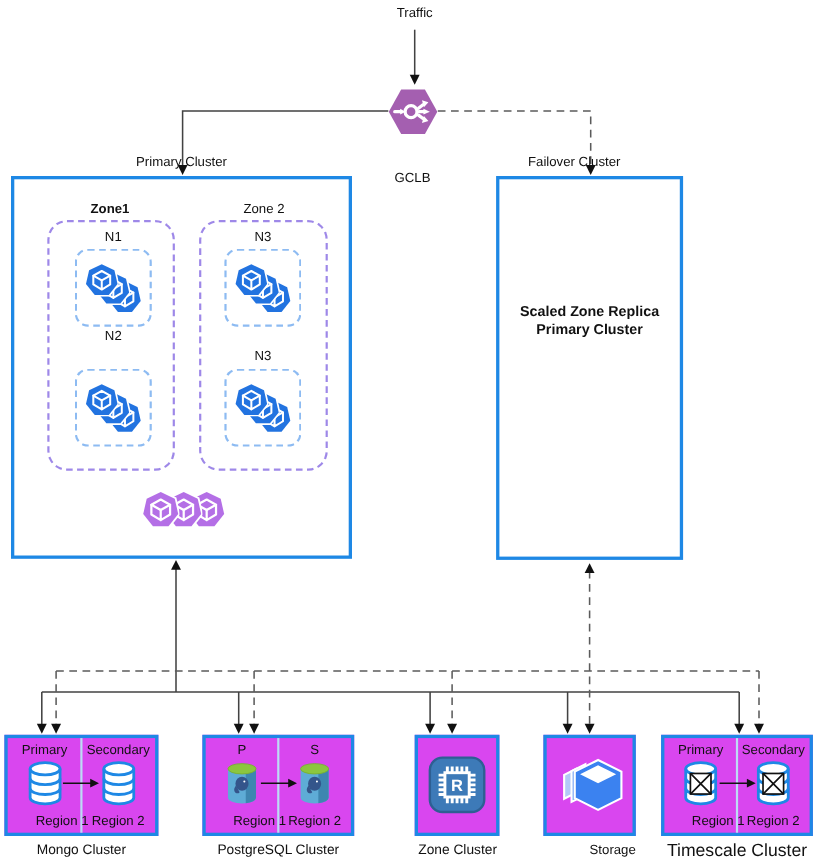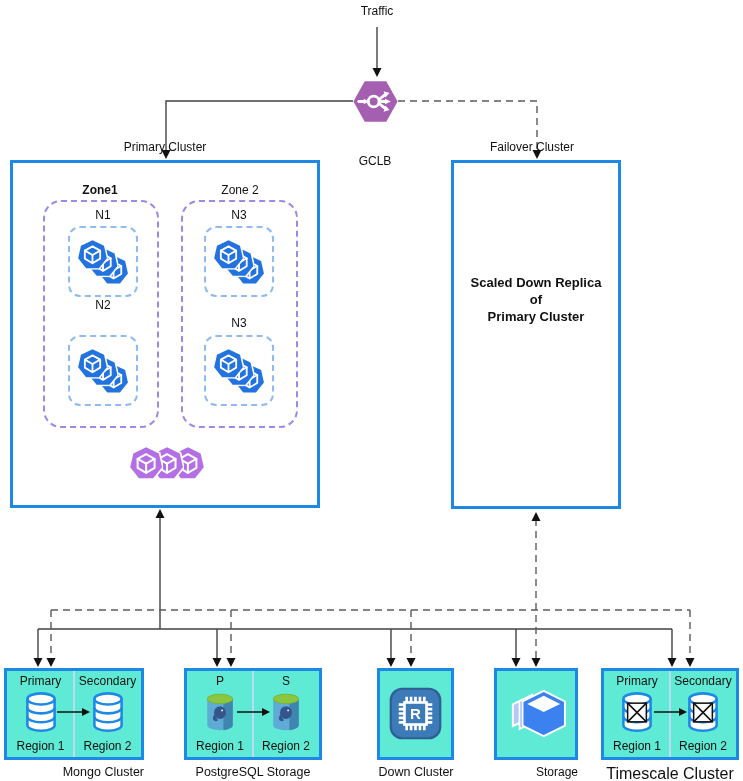--- a/index.html
+++ b/index.html
@@ -5,26 +5,26 @@
   html,body{margin:0;padding:0;background:#fff;}
   #canvas{
     position:relative;width:743px;height:781px;background:#fff;overflow:hidden;
     font-family:"Liberation Sans",sans-serif;color:#111;
   }
   .abs{position:absolute;}
   .lbl{position:absolute;font-size:12px;text-align:center;white-space:nowrap;}
   .big-box{position:absolute;border:3px solid #1e88e5;background:#fff;box-sizing:border-box;}
   .zone{position:absolute;border:2px dashed #9e88e8;border-radius:18px;box-sizing:border-box;}
   .node{position:absolute;border:2px dashed #8dbbf2;border-radius:12px;box-sizing:border-box;}
-  .store-box{position:absolute;border:3px solid #1e88e5;background:#5eead4;box-sizing:border-box;}
+  .store-box{position:absolute;border:3px solid #1e88e5;background:#d946ef;box-sizing:border-box;}
   .divider{position:absolute;left:calc(50% - 1px);top:0;bottom:0;width:2px;background:#bcdcf5;}
   .role{position:absolute;top:3px;width:50%;text-align:center;font-size:12px;}
   .role.l{left:0;} .role.r{left:50%;}
   .region{position:absolute;bottom:4px;width:50%;text-align:center;font-size:12px;}
-  .region.l{left:0;} .region.r{left:50%;}
+  .region.l{left:0;padding-left:16px;} .region.r{left:50%;}
   .repl-icon{position:absolute;top:20px;width:34px;height:43px;}
   .repl-icon.l{left:calc(25% - 17px);} .repl-icon.r{left:calc(75% - 17px);}
   .repl-arrow{position:absolute;left:50px;top:36px;}
   .failover-text{position:absolute;left:451px;top:274px;width:170px;text-align:center;
     font-size:13px;font-weight:bold;line-height:17px;}
   .wires{position:absolute;left:0;top:0;pointer-events:none;}
   .pods-blue{color:#2273e0;} .pods-purple{color:#b46fe6;}
   svg{display:block;}
 </style>
 </head>
@@ -175,72 +175,71 @@
       <use href="#pod" x="22" y="16" width="64" height="64"></use>
       <use href="#pod" x="0" y="0" width="64" height="64"></use>
   </svg>
 
   <svg class="abs pods-purple" style="left:129px;top:446px;" width="76" height="34" viewBox="0 0 156 70">
     <use href="#pod" x="86" y="0" width="70" height="70"></use>
       <use href="#pod" x="43" y="0" width="70" height="70"></use>
       <use href="#pod" x="0" y="0" width="70" height="70"></use>
   </svg>
 
-  <div class="lbl" style="left:462px;top:140px;width:140px;">Failover Cluster</div>
+  <div class="lbl" style="left:452px;top:140px;width:140px;">Failover Cluster</div>
   <div class="big-box" style="left:451px;top:160px;width:170px;height:349px;"></div>
   <div class="failover-text">
-    <span style="display:block">Scaled Down Replica</span>
-    <span style="display:block">of</span>
+    <span style="display:block">Scaled Zone Replica</span>
     <span style="display:block">Primary Cluster</span>
   </div>
 
   <div class="store-box" style="left:4px;top:668px;width:140px;height:92px;">
     <div class="divider"></div>
     <div class="role l">Primary</div>
     <div class="role r">Secondary</div>
     <svg class="repl-icon l" viewBox="0 0 40 50">
         <use href="#dbcyl"></use>
       </svg>
     <svg class="repl-icon r" viewBox="0 0 40 50">
         <use href="#dbcyl"></use>
       </svg>
     <svg class="repl-arrow" width="34" height="10">
       <line x1="0" y1="5" x2="26" y2="5" stroke="#111" stroke-width="1.5"></line>
         <polygon points="33,5 25,1 25,9" fill="#111"></polygon>
     </svg>
     <div class="region l">Region 1</div>
     <div class="region r">Region 2</div>
   </div>
-  <div class="lbl" style="left:4px;top:765px;width:140px;font-size:12.5px;text-align:right;">Mongo Cluster</div>
+  <div class="lbl" style="left:4px;top:765px;width:140px;font-size:12.5px;">Mongo Cluster</div>
 
   <div class="store-box" style="left:184px;top:668px;width:138px;height:92px;">
     <div class="divider"></div>
     <div class="role l">P</div>
     <div class="role r">S</div>
     <svg class="repl-icon l" viewBox="0 0 40 50">
         <use href="#pgdb"></use>
       </svg>
     <svg class="repl-icon r" viewBox="0 0 40 50">
         <use href="#pgdb"></use>
       </svg>
     <svg class="repl-arrow" width="34" height="10">
       <line x1="0" y1="5" x2="26" y2="5" stroke="#111" stroke-width="1.5"></line>
         <polygon points="33,5 25,1 25,9" fill="#111"></polygon>
     </svg>
     <div class="region l">Region 1</div>
     <div class="region r">Region 2</div>
   </div>
-  <div class="lbl" style="left:184px;top:765px;width:138px;font-size:12.5px;">PostgreSQL Storage</div>
+  <div class="lbl" style="left:184px;top:765px;width:138px;font-size:12.5px;">PostgreSQL Cluster</div>
 
   <div class="store-box" style="left:377px;top:668px;width:77px;height:92px;">
     <svg class="abs" style="left:9px;top:16px;" width="53" height="53" viewBox="0 0 60 60">
         <use href="#redischip"></use>
       </svg>
   </div>
-  <div class="lbl" style="left:366px;top:765px;width:100px;font-size:12.5px;">Down Cluster</div>
+  <div class="lbl" style="left:366px;top:765px;width:100px;font-size:12.5px;">Zone Cluster</div>
 
   <div class="store-box" style="left:494px;top:668px;width:84px;height:92px;">
     <svg class="abs" style="left:8px;top:17px;" width="62" height="54" viewBox="0 0 64 56">
         <use href="#storage3d"></use>
       </svg>
   </div>
   <div class="lbl" style="left:494px;top:765px;width:84px;font-size:12px;text-align:right;">Storage</div>
 
   <div class="store-box" style="left:601px;top:668px;width:138px;height:92px;">
     <div class="divider"></div>

